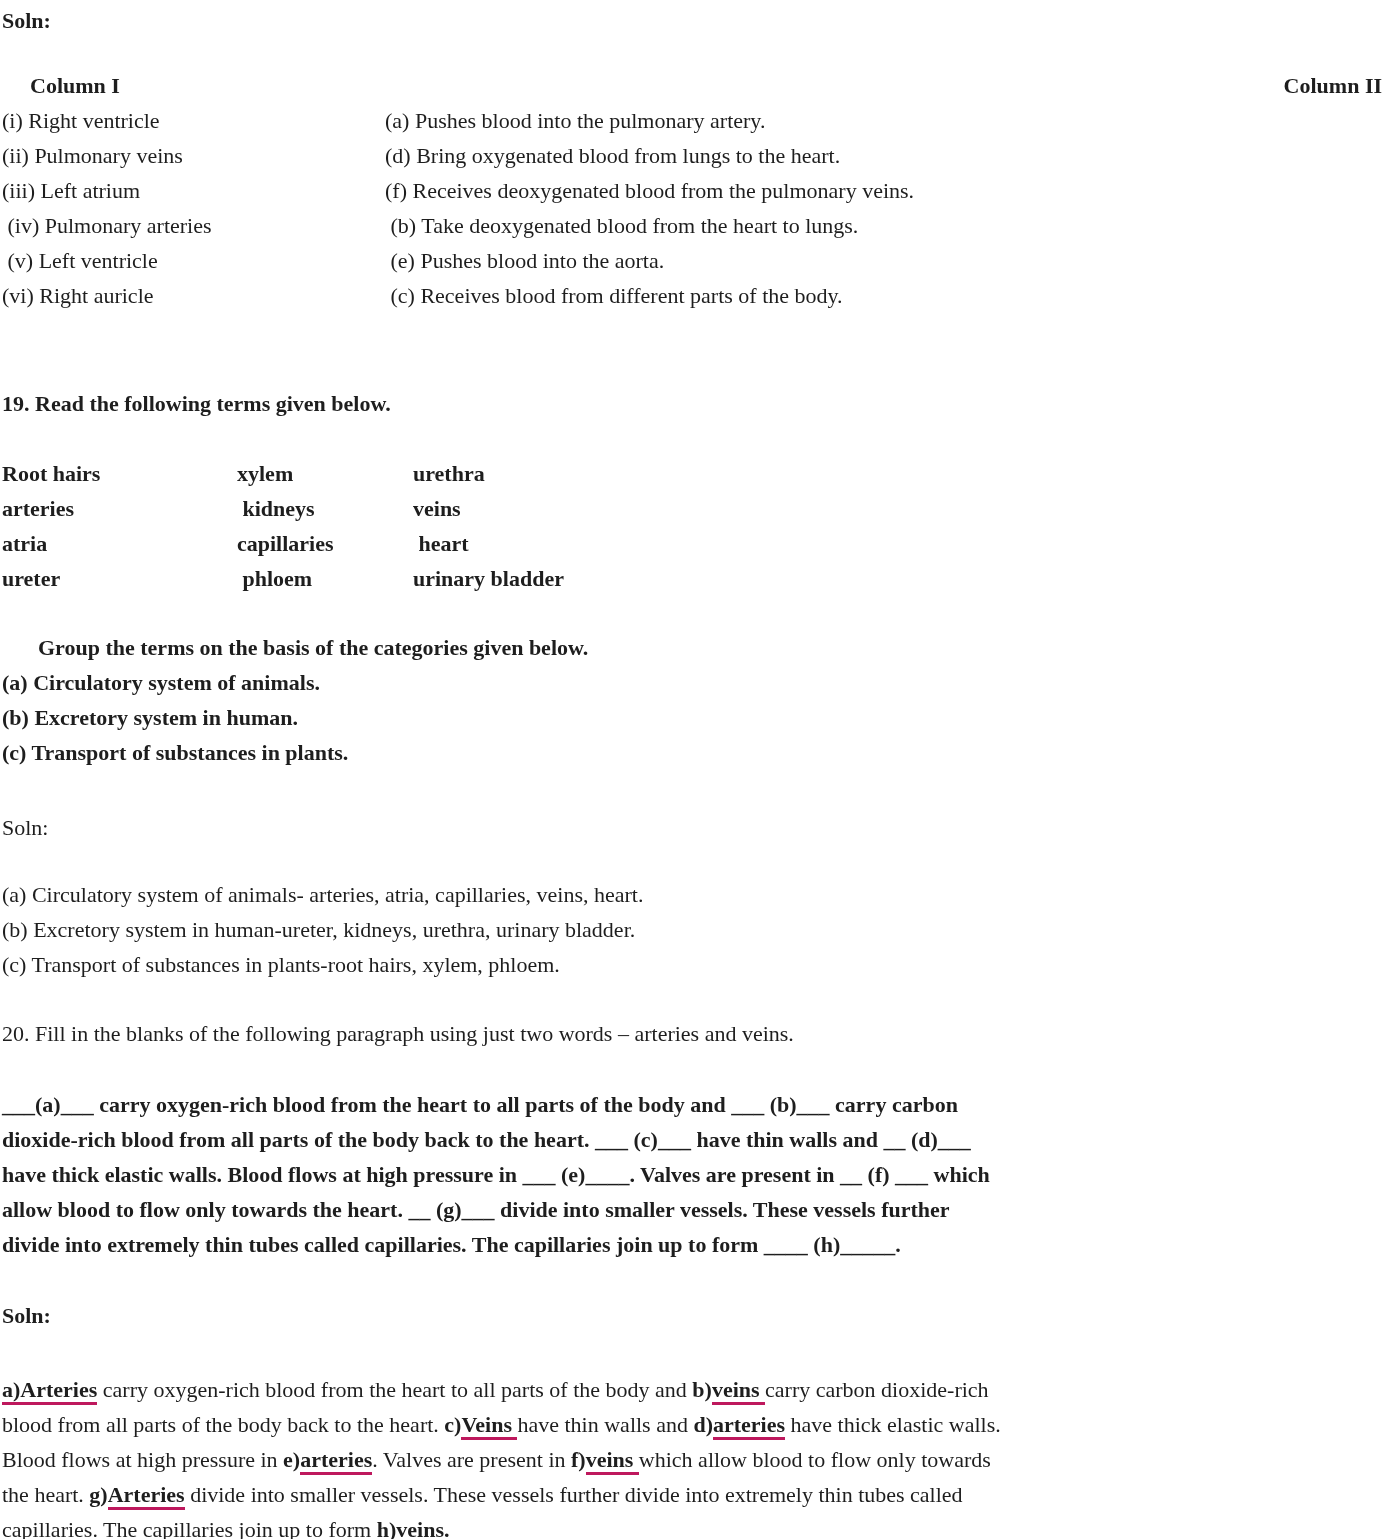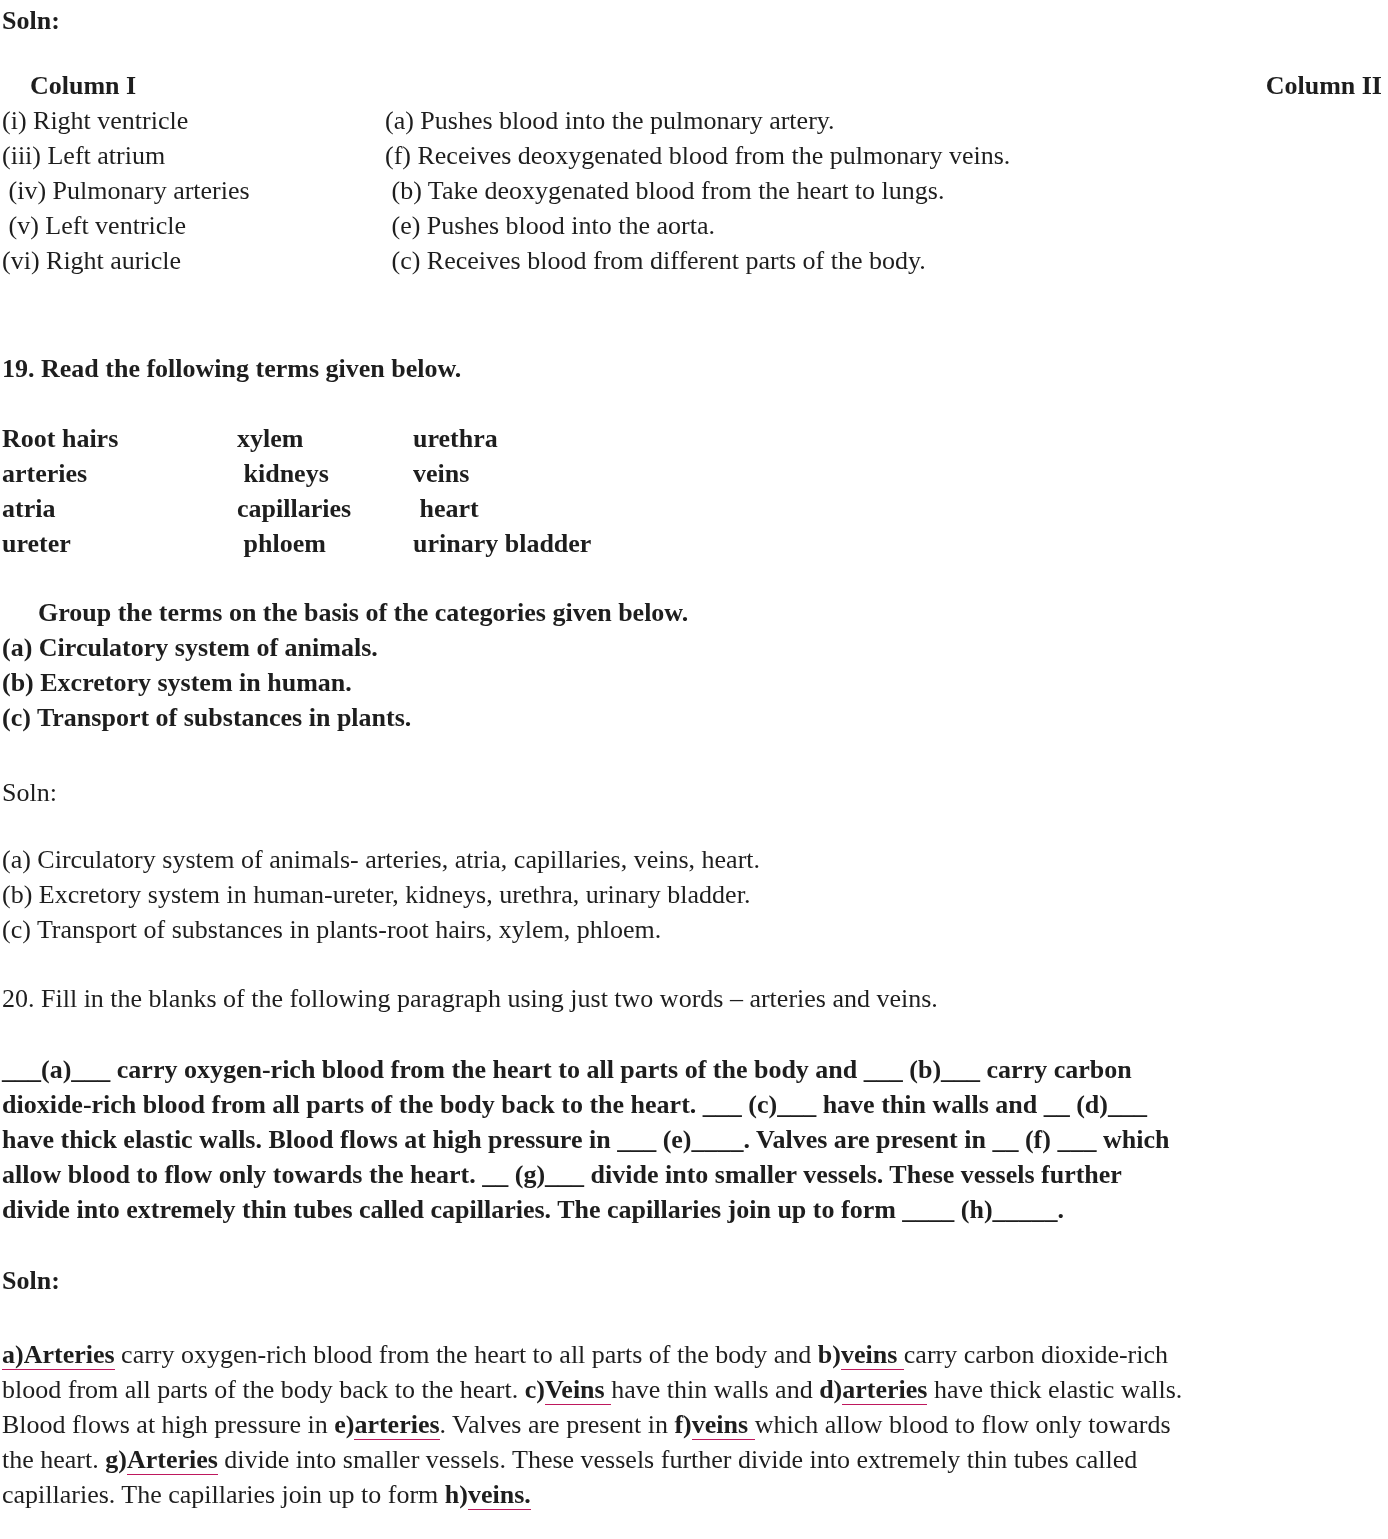--- a/index.html
+++ b/index.html
@@ -10,25 +10,25 @@
   .page {
     position: relative;
     width: 1388px;
     height: 1539px;
     box-sizing: border-box;
     padding: 3px 6px 0 2px;
     overflow: hidden;
     background: #ffffff;
     color: #1e1e1e;
     font-family: "Liberation Serif", "DejaVu Serif", serif;
-    font-size: 26px;
+    font-size: 22px;
     line-height: 35px;
   }
   .b { font-weight: 700; }
-  .u { border-bottom: 1px solid #be185d; }
+  .u { border-bottom: 3px solid #be185d; }
   .line { white-space: pre; }
 
   
   .match-head { display: flex; margin-top: 30px; font-weight: 700; justify-content: space-between; }
   .mh1 { width: 383px; flex: none; padding-left: 28px; box-sizing: border-box; }
   .mh2 { padding-left: 97px; }
   .mrow { display: flex; }
   .mc1 { width: 383px; flex: none; white-space: pre; }
   .mc2 { flex: 1; white-space: pre; }
 
@@ -59,20 +59,24 @@
 
   <div class="match-head">
     <span class="mh1">Column I</span>
     <span class="mh2">Column II</span>
   </div>
 
   <div>
     <div class="mrow">
       <span class="mc1">(i) Right ventricle</span>
       <span class="mc2">(a) Pushes blood into the pulmonary artery.</span>
+    </div>
+    <div class="mrow">
+      <span class="mc1">(ii) Pulmonary veins</span>
+      <span class="mc2">(d) Bring oxygenated blood from lungs to the heart.</span>
     </div>
     <div class="mrow">
       <span class="mc1">(iii) Left atrium</span>
       <span class="mc2">(f) Receives deoxygenated blood from the pulmonary veins.</span>
     </div>
     <div class="mrow">
       <span class="mc1"> (iv) Pulmonary arteries</span>
       <span class="mc2"> (b) Take deoxygenated blood from the heart to lungs.</span>
     </div>
     <div class="mrow">

